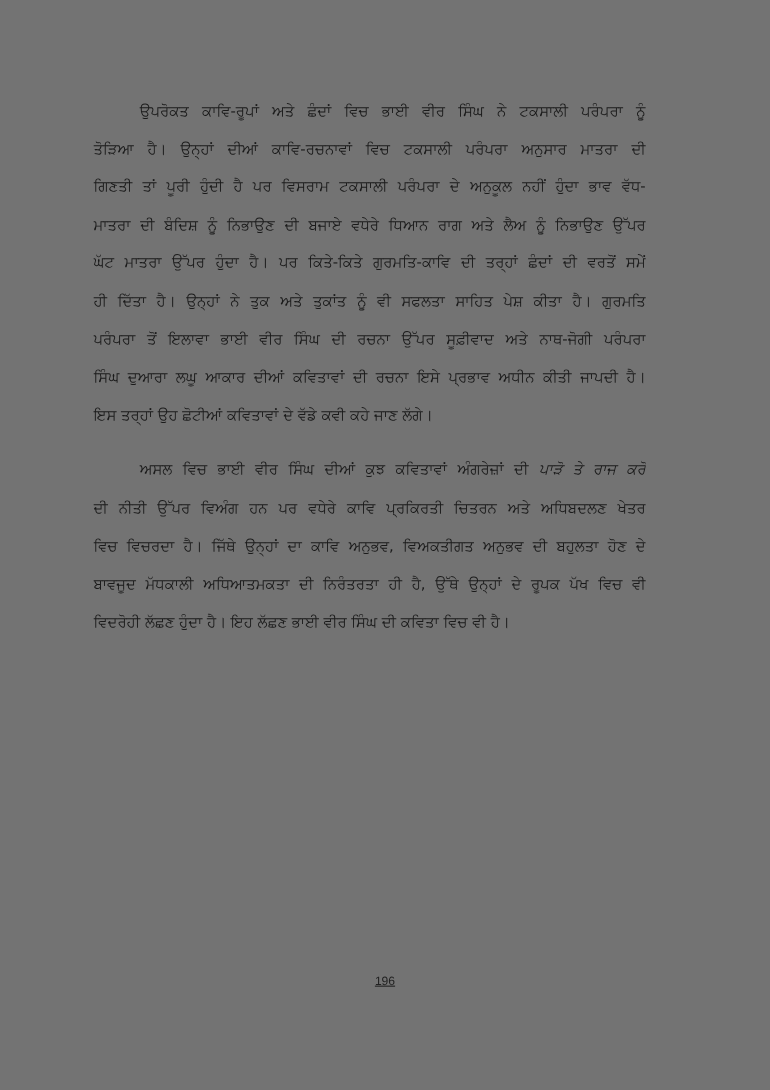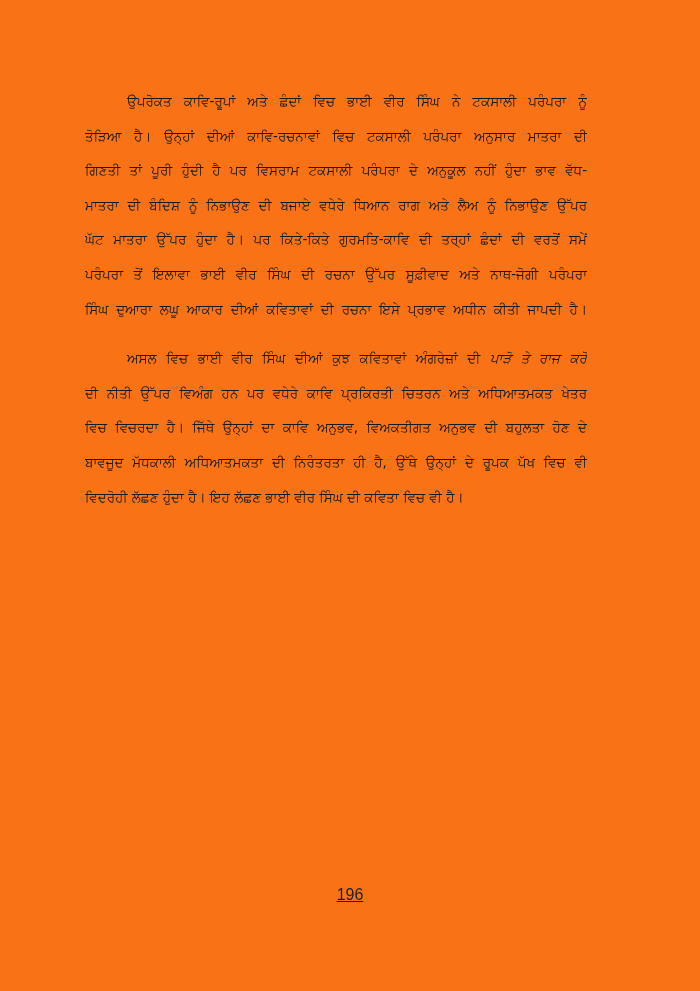--- a/index.html
+++ b/index.html
@@ -1,18 +1,18 @@
 <!DOCTYPE html>
 <html><head>
 <meta charset="utf-8">
 <style>
   html, body { margin: 0; padding: 0; background: #ffffff; }
   body { width: 700px; height: 991px; position: relative; overflow: hidden; }
   .page {
-    position: absolute; left: 0; top: 0; width: 700px; height: 991px; background: #f97316;
+    position: absolute; left: 0; top: 0; width: 700px; height: 991px; background: #737373;
   }
   .content {
     position: absolute; left: 85px; top: 84px; width: 502px;
     font-family: "DejaVu Sans", sans-serif;
     font-size: 13.5px;
     color: #1a1a1a;
   }
   .para {
     margin: 0;
     text-align: justify;
@@ -28,42 +28,44 @@
     overflow: hidden;
   }
   .line.last { text-align-last: left; }
   .line.indent { padding-left: 42px; }
   .para + .para { margin-top: 15px; }
   .italic { font-style: italic; margin-top: 32px; }
   .page-number {
     position: absolute; left: 0; width: 700px; top: 886px;
     text-align: center;
     font-family: "Liberation Sans", sans-serif;
-    font-size: 16px; color: #222; text-decoration: underline;
+    font-size: 11px; color: #222; text-decoration: underline;
   }
 </style>
 </head>
 <body>
 
 <div class="page">
   <div class="content">
 
     <div class="para">
       <span class="line indent">ਉਪਰੋਕਤ ਕਾਵਿ-ਰੂਪਾਂ ਅਤੇ ਛੰਦਾਂ ਵਿਚ ਭਾਈ ਵੀਰ ਸਿੰਘ ਨੇ ਟਕਸਾਲੀ ਪਰੰਪਰਾ ਨੂੰ</span>
       <span class="line">ਤੋੜਿਆ ਹੈ। ਉਨ੍ਹਾਂ ਦੀਆਂ ਕਾਵਿ-ਰਚਨਾਵਾਂ ਵਿਚ ਟਕਸਾਲੀ ਪਰੰਪਰਾ ਅਨੁਸਾਰ ਮਾਤਰਾ ਦੀ</span>
       <span class="line">ਗਿਣਤੀ ਤਾਂ ਪੂਰੀ ਹੁੰਦੀ ਹੈ ਪਰ ਵਿਸਰਾਮ ਟਕਸਾਲੀ ਪਰੰਪਰਾ ਦੇ ਅਨੁਕੂਲ ਨਹੀਂ ਹੁੰਦਾ ਭਾਵ ਵੱਧ-</span>
       <span class="line">ਮਾਤਰਾ ਦੀ ਬੰਦਿਸ਼ ਨੂੰ ਨਿਭਾਉਣ ਦੀ ਬਜਾਏ ਵਧੇਰੇ ਧਿਆਨ ਰਾਗ ਅਤੇ ਲੈਅ ਨੂੰ ਨਿਭਾਉਣ ਉੱਪਰ</span>
       <span class="line">ਘੱਟ ਮਾਤਰਾ ਉੱਪਰ ਹੁੰਦਾ ਹੈ। ਪਰ ਕਿਤੇ-ਕਿਤੇ ਗੁਰਮਤਿ-ਕਾਵਿ ਦੀ ਤਰ੍ਹਾਂ ਛੰਦਾਂ ਦੀ ਵਰਤੋਂ ਸਮੇਂ</span>
+      <span class="line">ਹੀ ਦਿੱਤਾ ਹੈ। ਉਨ੍ਹਾਂ ਨੇ ਤੁਕ ਅਤੇ ਤੁਕਾਂਤ ਨੂੰ ਵੀ ਸਫਲਤਾ ਸਾਹਿਤ ਪੇਸ਼ ਕੀਤਾ ਹੈ। ਗੁਰਮਤਿ</span>
       <span class="line">ਪਰੰਪਰਾ ਤੋਂ ਇਲਾਵਾ ਭਾਈ ਵੀਰ ਸਿੰਘ ਦੀ ਰਚਨਾ ਉੱਪਰ ਸੂਫ਼ੀਵਾਦ ਅਤੇ ਨਾਥ-ਜੋਗੀ ਪਰੰਪਰਾ</span>
       <span class="line">ਸਿੰਘ ਦੁਆਰਾ ਲਘੂ ਆਕਾਰ ਦੀਆਂ ਕਵਿਤਾਵਾਂ ਦੀ ਰਚਨਾ ਇਸੇ ਪ੍ਰਭਾਵ ਅਧੀਨ ਕੀਤੀ ਜਾਪਦੀ ਹੈ।</span>
+      <span class="line last">ਇਸ ਤਰ੍ਹਾਂ ਉਹ ਛੋਟੀਆਂ ਕਵਿਤਾਵਾਂ ਦੇ ਵੱਡੇ ਕਵੀ ਕਹੇ ਜਾਣ ਲੱਗੇ।</span>
     </div>
 
     <div class="para">
       <span class="line indent"><span>ਅਸਲ ਵਿਚ ਭਾਈ ਵੀਰ ਸਿੰਘ ਦੀਆਂ ਕੁਝ ਕਵਿਤਾਵਾਂ ਅੰਗਰੇਜ਼ਾਂ ਦੀ </span><span class="italic">ਪਾੜੋ ਤੇ ਰਾਜ ਕਰੋ</span></span>
-      <span class="line">ਦੀ ਨੀਤੀ ਉੱਪਰ ਵਿਅੰਗ ਹਨ ਪਰ ਵਧੇਰੇ ਕਾਵਿ ਪ੍ਰਕਿਰਤੀ ਚਿਤਰਨ ਅਤੇ ਅਧਿਆਤਮਕਤ ਖੇਤਰ</span>
+      <span class="line">ਦੀ ਨੀਤੀ ਉੱਪਰ ਵਿਅੰਗ ਹਨ ਪਰ ਵਧੇਰੇ ਕਾਵਿ ਪ੍ਰਕਿਰਤੀ ਚਿਤਰਨ ਅਤੇ ਅਧਿਬਦਲਣ ਖੇਤਰ</span>
       <span class="line">ਵਿਚ ਵਿਚਰਦਾ ਹੈ। ਜਿੱਥੇ ਉਨ੍ਹਾਂ ਦਾ ਕਾਵਿ ਅਨੁਭਵ, ਵਿਅਕਤੀਗਤ ਅਨੁਭਵ ਦੀ ਬਹੁਲਤਾ ਹੋਣ ਦੇ</span>
       <span class="line">ਬਾਵਜੂਦ ਮੱਧਕਾਲੀ ਅਧਿਆਤਮਕਤਾ ਦੀ ਨਿਰੰਤਰਤਾ ਹੀ ਹੈ, ਉੱਥੇ ਉਨ੍ਹਾਂ ਦੇ ਰੂਪਕ ਪੱਖ ਵਿਚ ਵੀ</span>
       <span class="line last">ਵਿਦਰੋਹੀ ਲੱਛਣ ਹੁੰਦਾ ਹੈ। ਇਹ ਲੱਛਣ ਭਾਈ ਵੀਰ ਸਿੰਘ ਦੀ ਕਵਿਤਾ ਵਿਚ ਵੀ ਹੈ।</span>
     </div>
 
   </div>
 
   <div class="page-number">196</div>
 </div>
 

